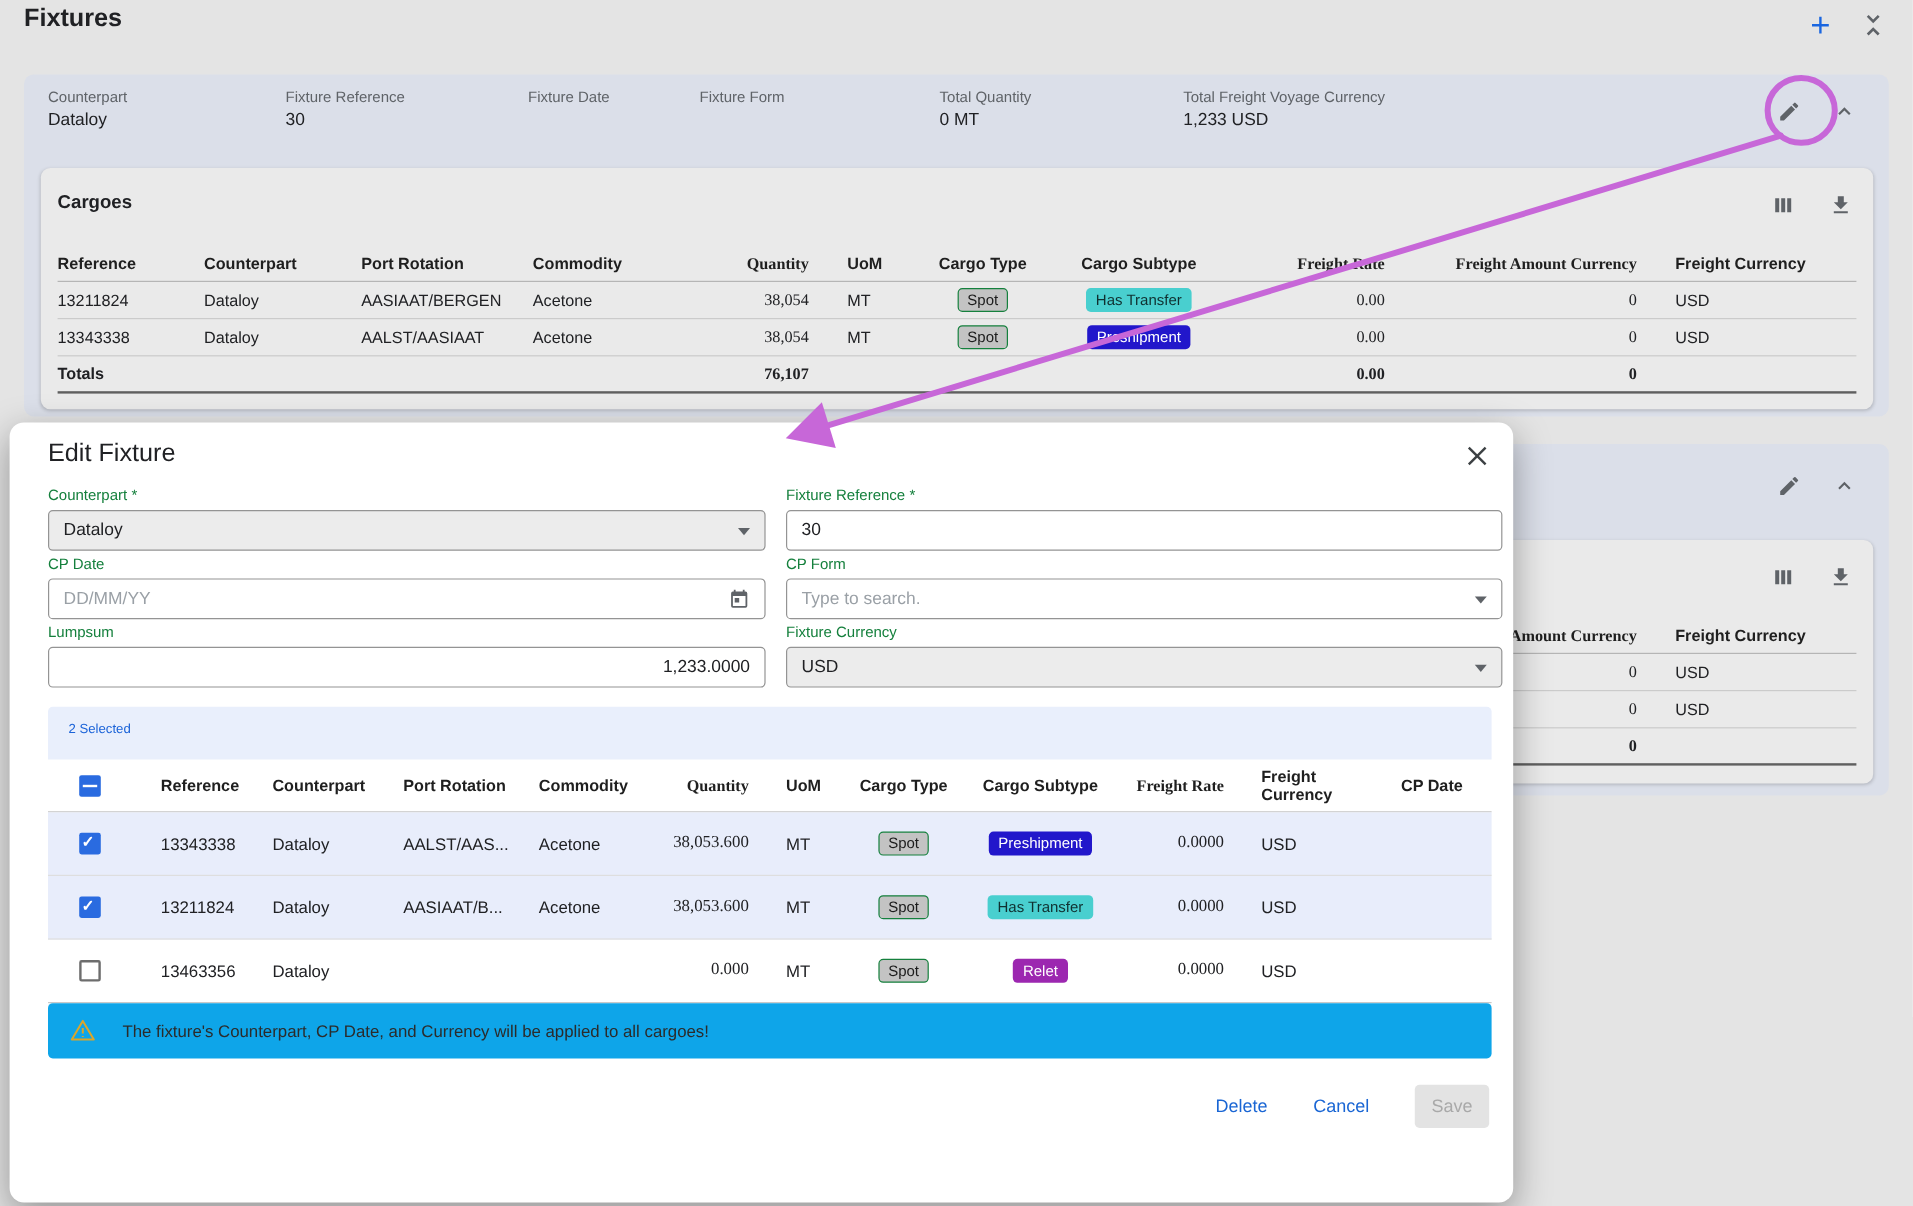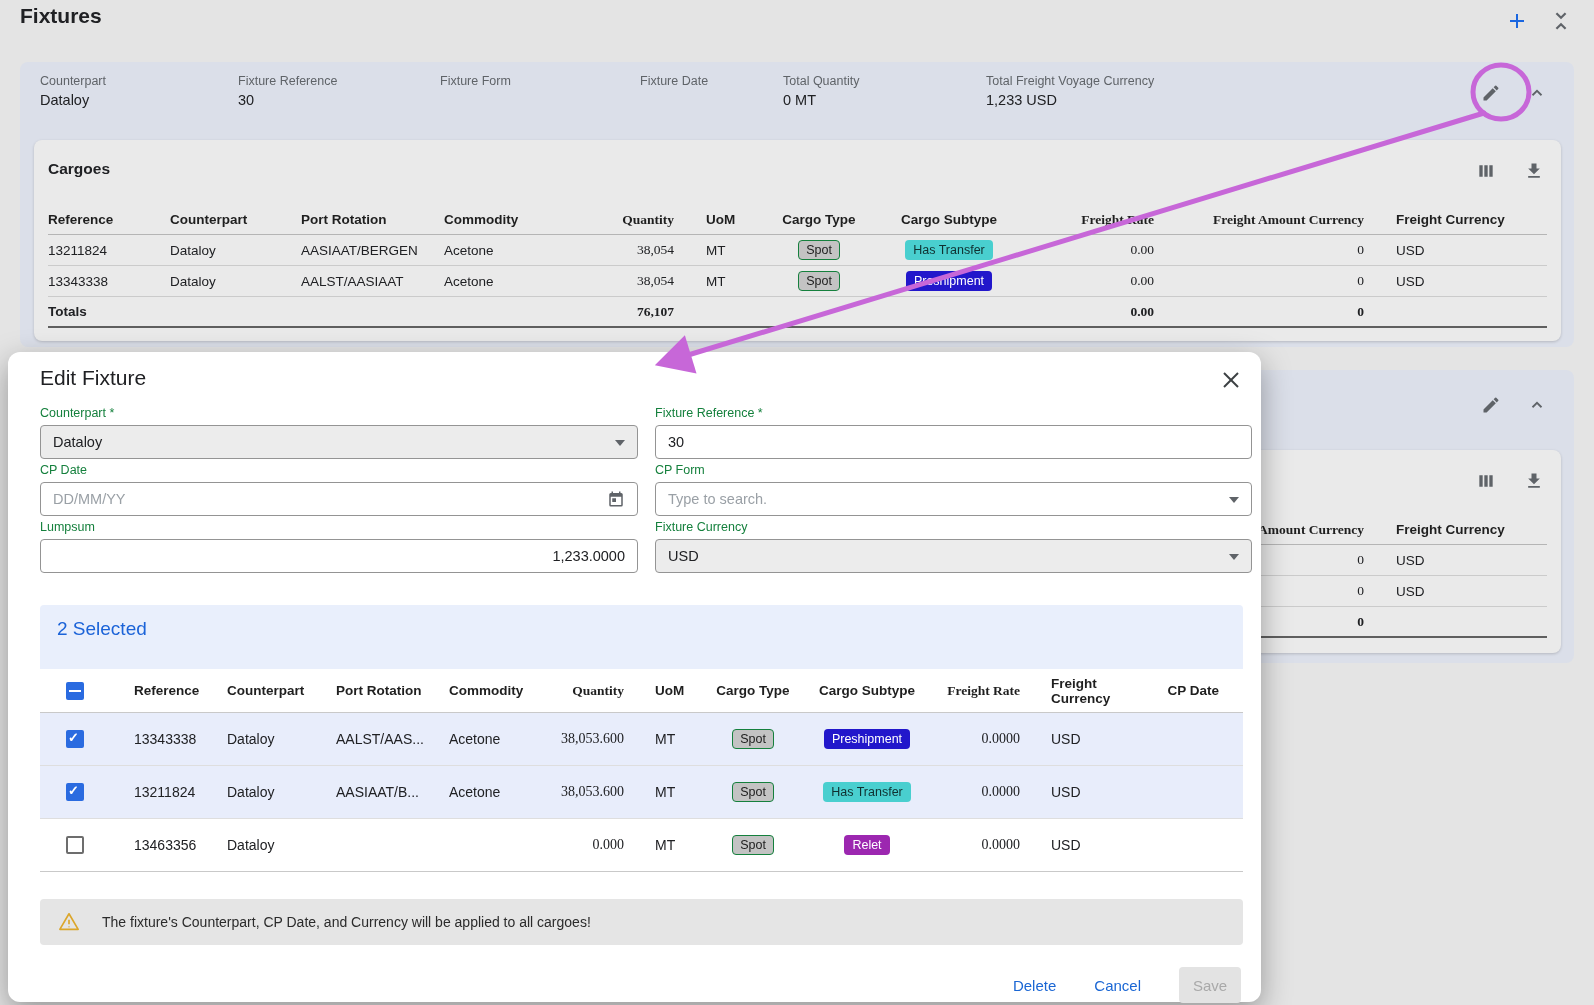--- a/index.html
+++ b/index.html
@@ -86,43 +86,43 @@
   }
   .fctrl input::placeholder { color:#9aa0a6; }
   .fctrl input.ta-r { text-align:right; }
   .caret {
     position:absolute; right:12px; top:14px; width:0; height:0;
     border-left:5px solid transparent; border-right:5px solid transparent;
     border-top:6px solid #5f6368;
   }
 
   .sel-banner {
-    margin-top:28px; height:64px; background:#e9effc; border-radius:4px 4px 0 0;
-    padding:13px 17px; font-size:19px; color:#1b63d8;
+    margin-top:12px; height:44px; background:#e9effc; border-radius:4px 4px 0 0;
+    padding:13px 17px; font-size:11px; color:#1b63d8;
   }
 
   .t2-grid {
     display:grid;
     grid-template-columns:94px 93px 109px 113px 80px 95px 90px 78px 150px 78px 120px 1fr;
     align-items:center; font-size:14px;
   }
   .t2-head { height:44px; border-bottom:1px solid #c9c9c9; font-weight:700; font-size:13.5px; color:#1f1f1f; }
   .t2-row { height:53px; border-bottom:1px solid #dedede; cursor:pointer; }
   .t2-row.sel { background:#e8edfb; }
   .t2-pad { padding-left:31px; }
   .t2-cpd { padding-right:24px; text-align:right; }
 
   .cb { width:18px; height:18px; border-radius:2px; margin-left:26px; position:relative; cursor:pointer; }
   .cb.on { background:#2a6be0; }
   .cb.off { background:#fff; border:2px solid #6d6d6d; }
   .cb.on .mark { position:absolute; left:2px; top:0px; color:#fff; font-size:13px; font-weight:700; }
   .cb.ind .dash { position:absolute; left:3px; top:8px; width:12px; height:2px; background:#fff; }
 
   .warn-banner {
-    margin-top:27px; height:46px; background:#e5e5e5; border-radius:4px;
+    height:46px; background:#0ea5e9; border-radius:4px;
     display:flex; align-items:center; gap:22px; padding:0 18px; font-size:14px; color:#2b2b2b;
   }
   .modal-actions { display:flex; justify-content:flex-end; align-items:center; gap:38px; margin-top:22px; padding-right:2px; }
   .txt-btn { font-size:15px; color:#1a66d4; font-weight:500; cursor:pointer; }
   .save-btn {
     width:62px; height:36px; background:#e3e3e3; border:none; border-radius:4px;
     color:#a9a9a9; font-size:15px; font-weight:500; font-family:"Liberation Sans",sans-serif;
   }
 
   
@@ -151,26 +151,26 @@
 <div class="panel panel-1">
   <div class="panel-head">
     <div class="sum-field f-w1">
         <span class="sum-label">Counterpart</span>
         <span class="sum-value">Dataloy</span>
       </div>
     <div class="sum-field f-w2">
         <span class="sum-label">Fixture Reference</span>
         <span class="sum-value">30</span>
       </div>
+    <div class="sum-field f-w3">
+        <span class="sum-label">Fixture Date</span>
+        <span class="sum-value"></span>
+      </div>
     <div class="sum-field f-w4">
         <span class="sum-label">Fixture Form</span>
-        <span class="sum-value"></span>
-      </div>
-    <div class="sum-field f-w3">
-        <span class="sum-label">Fixture Date</span>
         <span class="sum-value"></span>
       </div>
     <div class="sum-field f-w5">
         <span class="sum-label">Total Quantity</span>
         <span class="sum-value">0 MT</span>
       </div>
     <div class="sum-field f-w6">
         <span class="sum-label">Total Freight Voyage Currency</span>
         <span class="sum-value">1,233 USD</span>
       </div>

